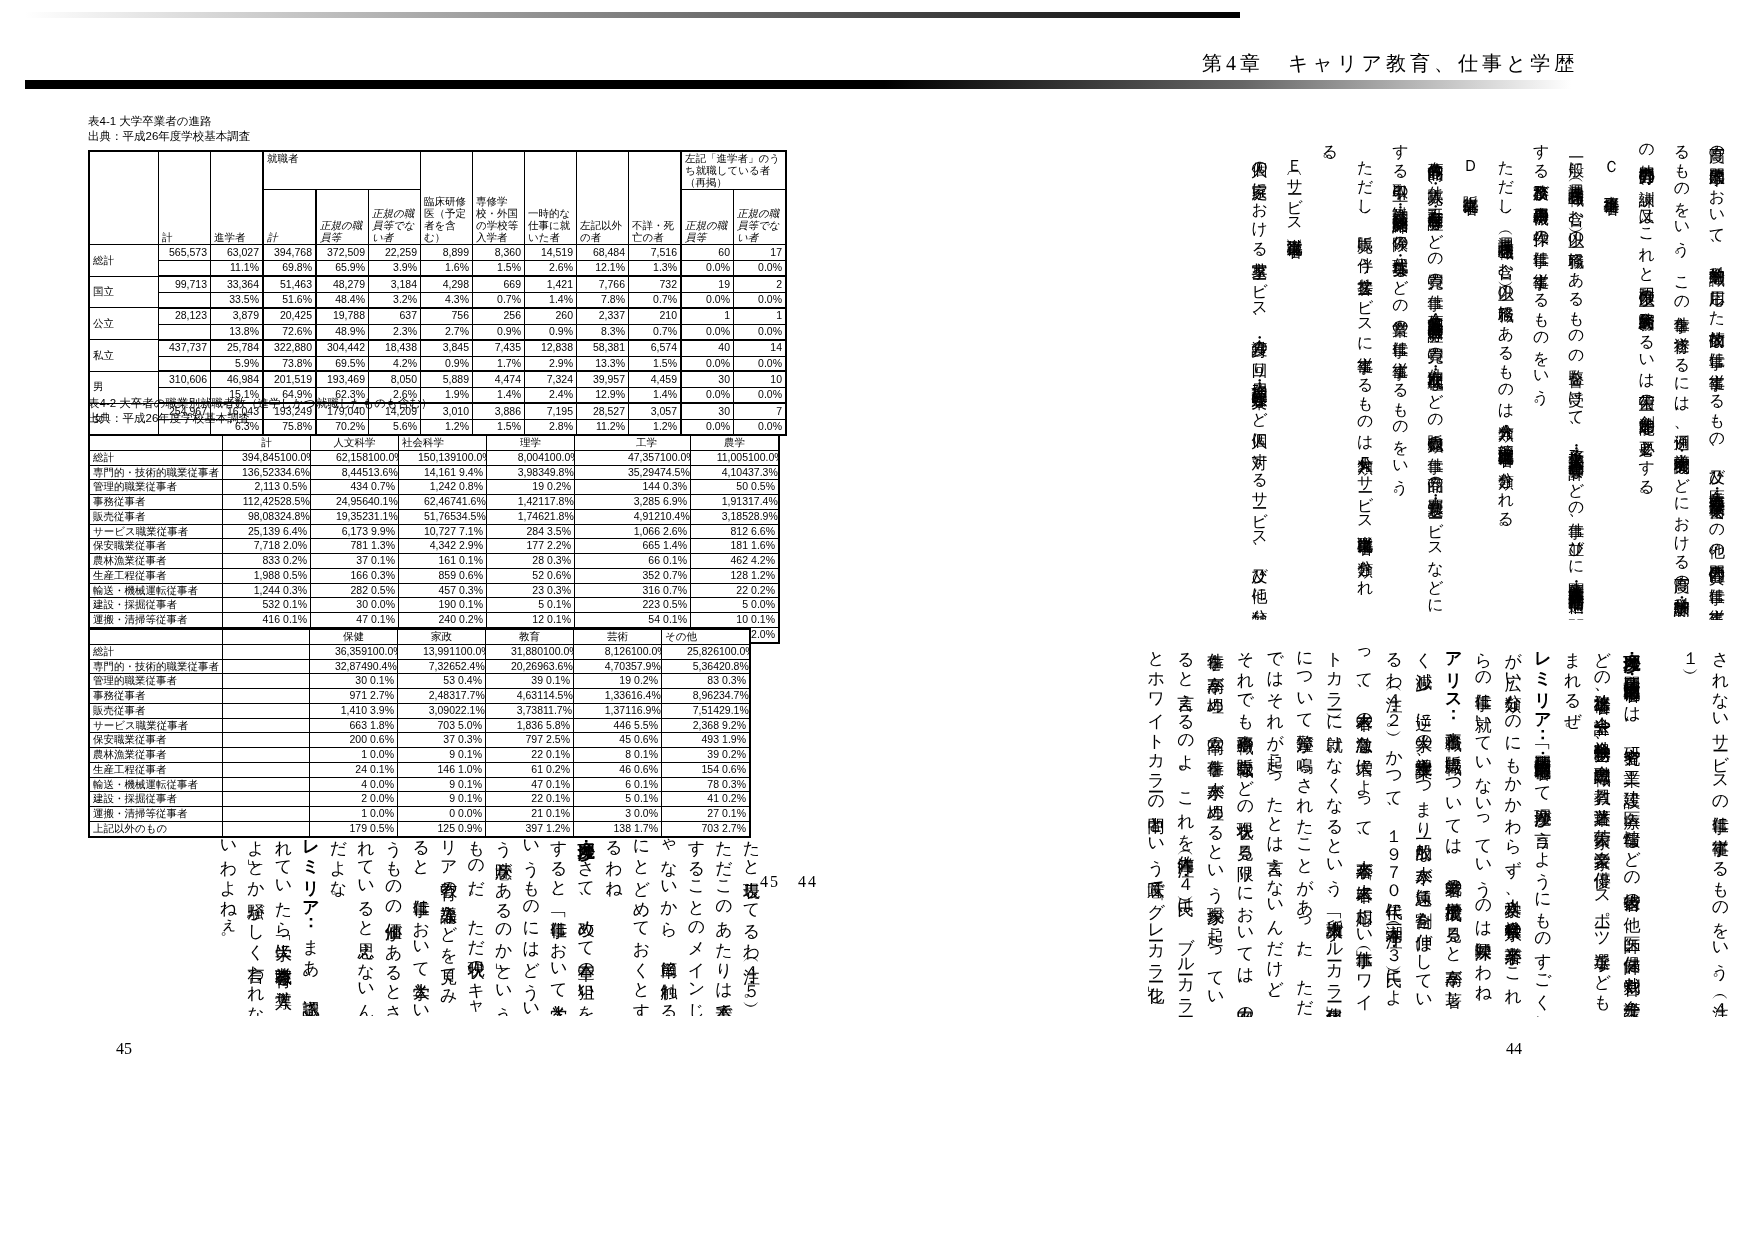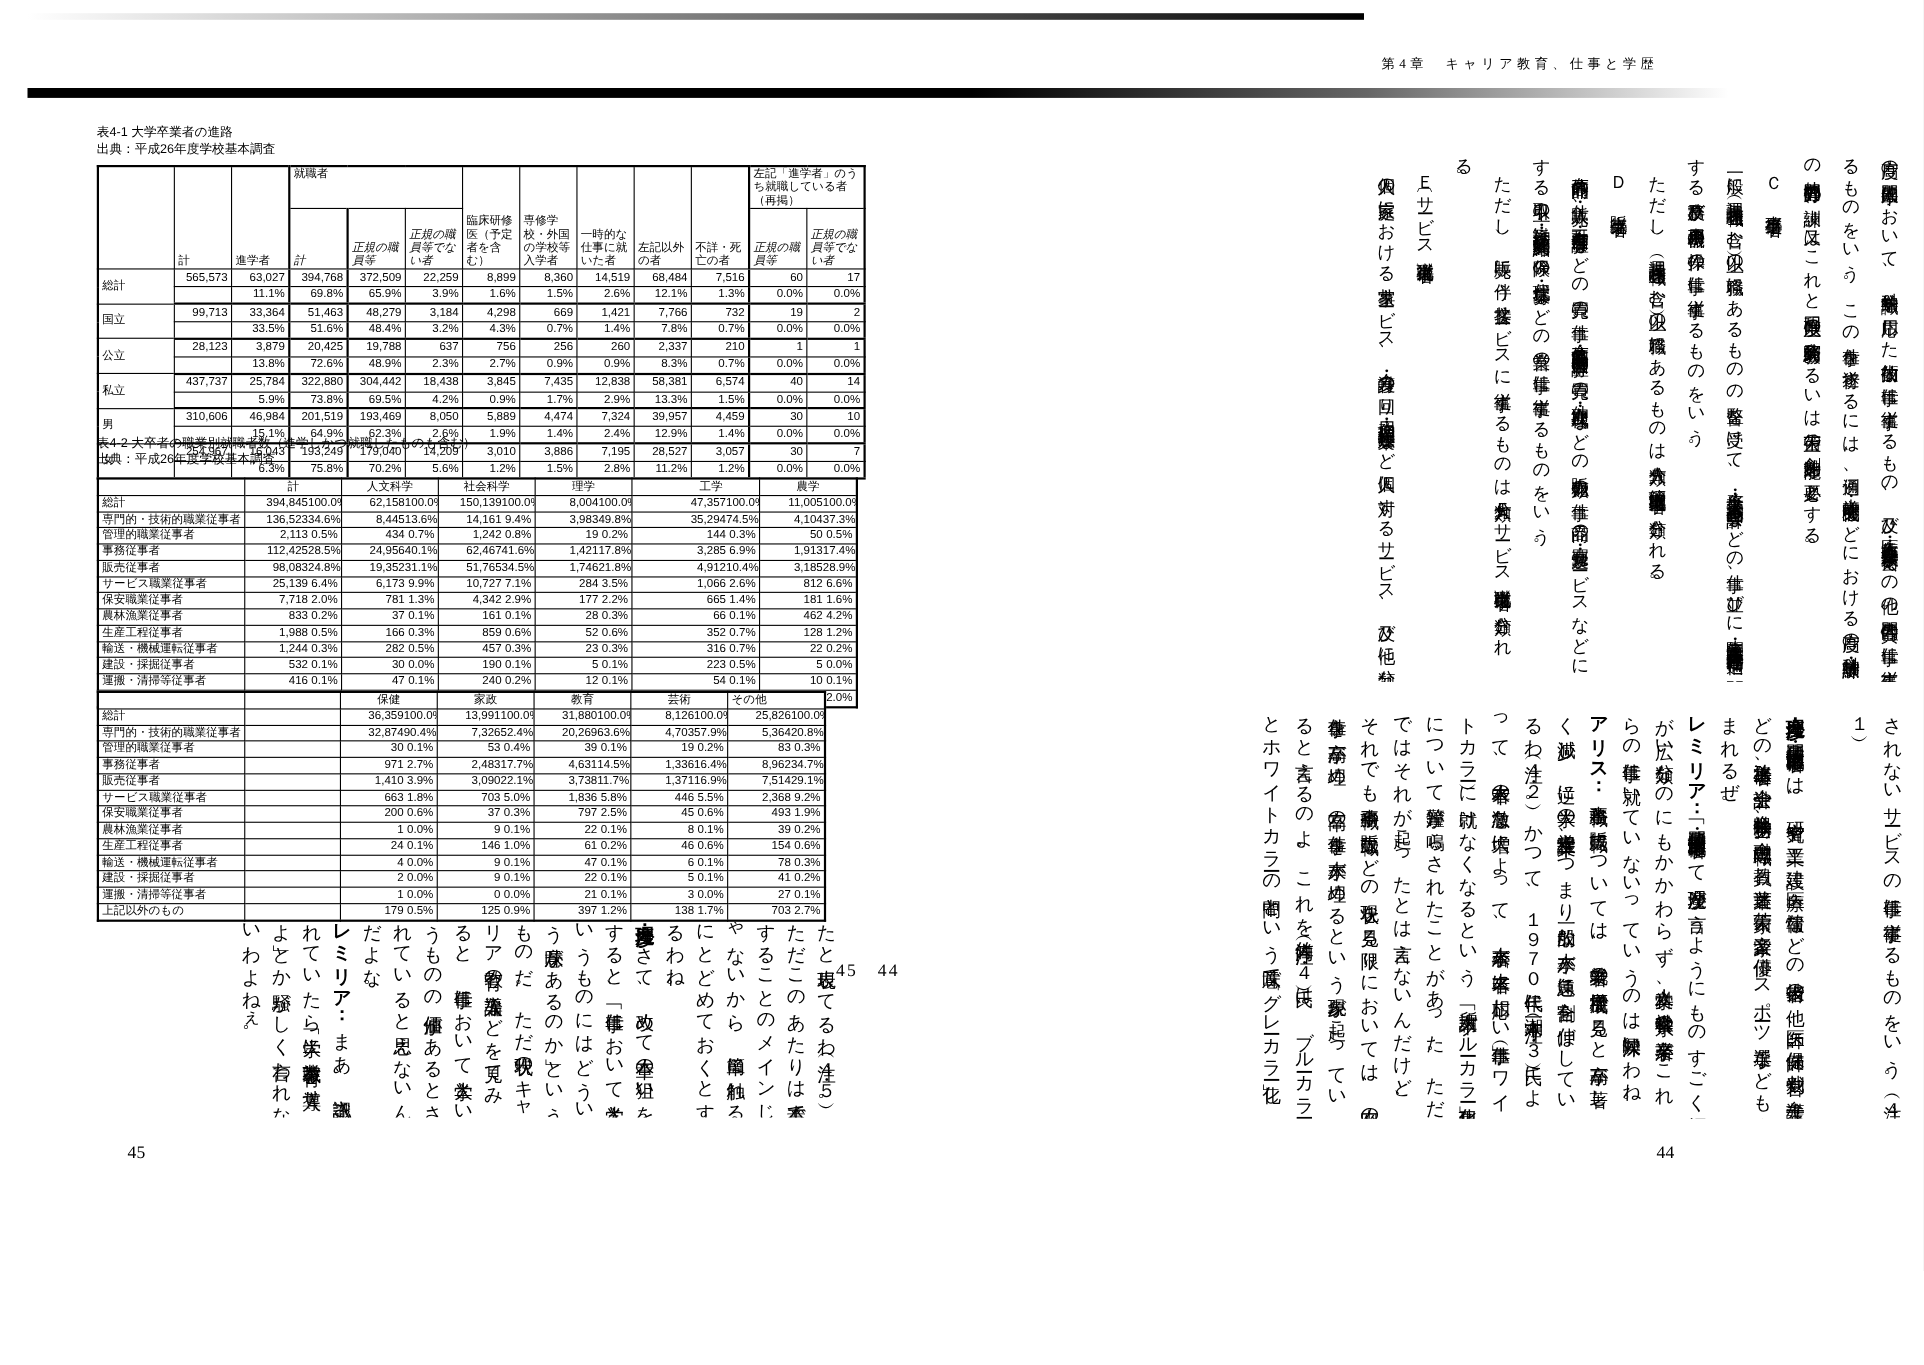--- a/index.html
+++ b/index.html
@@ -7,21 +7,21 @@
          font-family:"Liberation Sans",sans-serif;color:#000;}
 
   
   .strip-top{position:absolute;left:25px;top:12px;width:1215px;height:6px;
              background:linear-gradient(to right,#ffffff,#8a8a8a 45%,#000000);}
   .doc-title{position:absolute;left:28px;top:22px;font-size:38px;font-weight:bold;
              letter-spacing:3px;text-shadow:4px 4px 0 #b4b4b4;white-space:nowrap;}
   .title-bar{position:absolute;left:25px;top:80px;width:1562px;height:9px;
              background:linear-gradient(to right,#000 55%,#666 78%,#fff 99%);}
   .doc-subtitle{position:absolute;left:30px;top:95px;font-size:20px;font-weight:bold;letter-spacing:1px;}
-  .chapter{position:absolute;left:1256px;top:50px;font-size:12px;letter-spacing:4px;
+  .chapter{position:absolute;left:1202px;top:50px;font-size:20px;letter-spacing:4px;
            font-family:"Liberation Serif",serif;white-space:nowrap;}
 
   
   .tbl-title{position:absolute;font-size:11.5px;line-height:15px;white-space:pre;}
 
   
   .dtable{position:absolute;border-collapse:collapse;border:2px solid #000;background:#fff;table-layout:fixed;}
   .dtable td,.dtable th{border:1px solid #000;font-size:10.5px;line-height:1.12;
        padding:1px 3px;font-weight:normal;overflow:hidden;}
   .dtable th{white-space:normal;text-align:left;vertical-align:bottom;}
@@ -264,21 +264,21 @@
       </tbody>
     </table>
 
   <div class="tbl-title" style="left:88px;top:396px;"><span>表4-2 大卒者の職業別就職者数（進学しかつ就職したものも含む）</span><br><span>出典：平成26年度学校基本調査</span></div>
   <table id="t2a" class="dtable t2" style="left:88px;top:434px;">
       <thead>
         <tr>
           <th class="lbl" style="width: 126px;"></th>
           <th style="width: 81px; text-align: center; vertical-align: middle;">計</th>
           <th style="width: 81px; text-align: center; vertical-align: middle;">人文科学</th>
-          <th style="width: 81px; text-align: center; vertical-align: middle;">社会科学</th>
+          <th style="width: 81px; vertical-align: middle;">社会科学</th>
           <th style="width: 81px; text-align: center; vertical-align: middle;">理学</th>
           <th style="width: 81px; text-align: center; vertical-align: middle; padding-left: 31px;">工学</th>
           <th style="width: 81px; text-align: center; vertical-align: middle;">農学</th>
         </tr>
       </thead>
       <tbody>
         <tr>
           <td class="lbl">総計</td>
           <td class="num"><span class="v">394,845</span><span class="p2">100.0%</span></td>
           <td class="num"><span class="v">62,158</span><span class="p2">100.0%</span></td>

